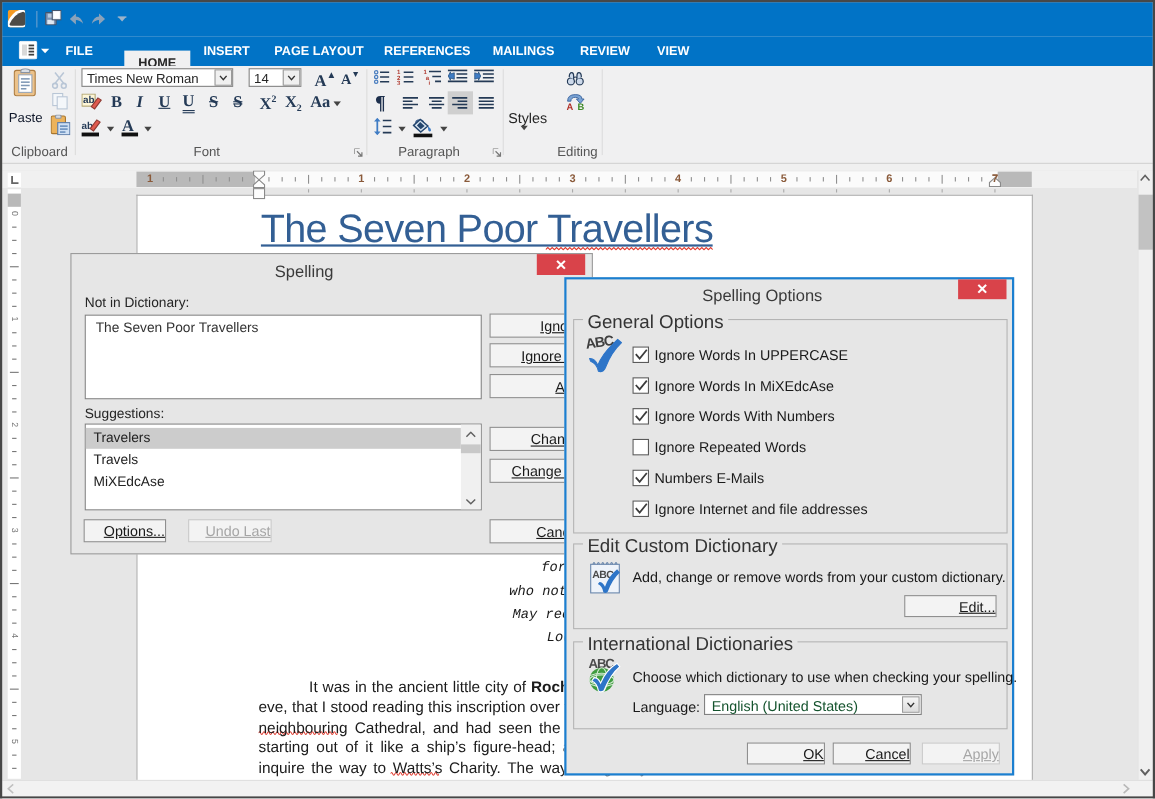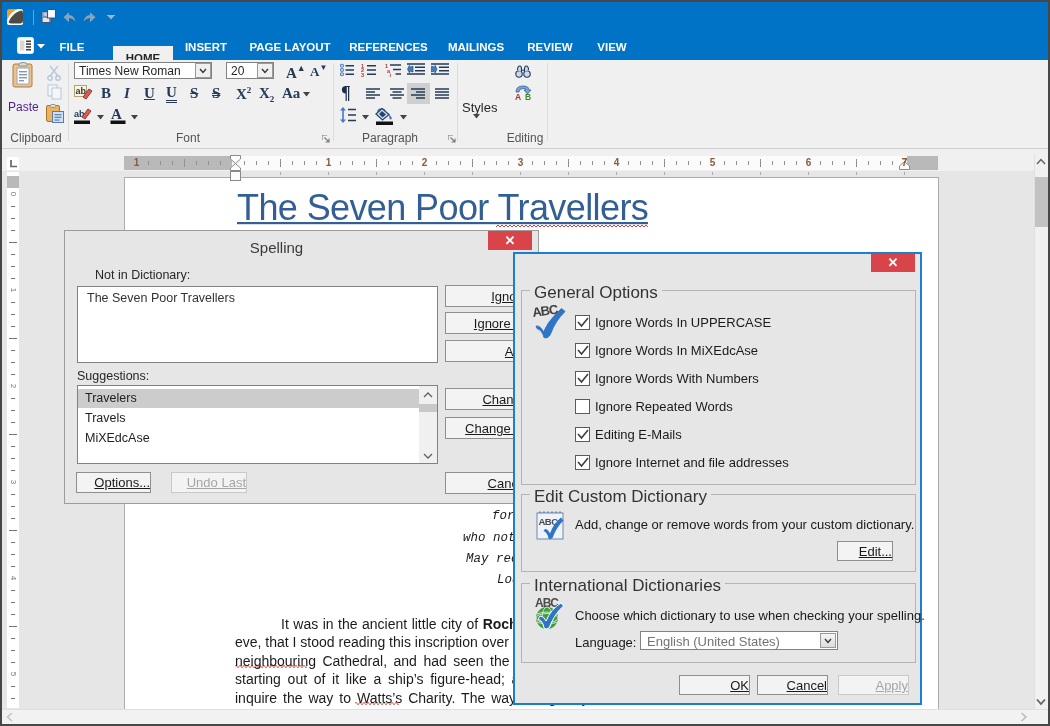--- a/index.html
+++ b/index.html
@@ -102,21 +102,21 @@
 
   <svg class="abs" style="top:62px;left:12px" width="22" height="26" viewBox="0 0 22 26">
     <rect x="1" y="2" width="19" height="23" rx="2" fill="#ecc28a" stroke="#ad7d42"></rect>
     <rect x="5" y="6" width="12" height="16" fill="#fff" stroke="#9aa7b8"></rect>
     <rect x="7" y="9" width="8" height="1.4" fill="#7f98b5"></rect>
     <rect x="7" y="12" width="8" height="1.4" fill="#7f98b5"></rect>
     <rect x="7" y="15" width="8" height="1.4" fill="#7f98b5"></rect>
     <rect x="7" y="18" width="5" height="1.4" fill="#7f98b5"></rect>
     <path d="M7 2.5 Q7 0.5 11 0.5 Q15 0.5 15 2.5 L15 4 L7 4 Z" fill="#d9dee5" stroke="#8a94a3"></path>
   </svg>
-  <div class="abs" style="top:100px;left:8px;width:30px;text-align:center;font-size:12px;color:#4c1d95">Paste</div>
+  <div class="abs" style="top:100px;left:8px;width:30px;text-align:center;font-size:12px;color:#0f172a">Paste</div>
   <svg class="abs" style="top:65px;left:47px" width="16" height="16" viewBox="0 0 16 16">
     <g stroke="#b9c6d6" stroke-width="1.4" fill="none">
       <path d="M3 1 L11 11 M11 1 L3 11"></path>
       <circle cx="3" cy="13" r="2.2"></circle>
         <circle cx="11" cy="13" r="2.2"></circle>
     </g>
   </svg>
   <svg class="abs" style="top:84px;left:47px" width="16" height="16" viewBox="0 0 16 16">
     <rect x="1" y="1" width="9" height="11" fill="#f4f7fa" stroke="#b9c6d6"></rect>
     <rect x="5" y="4" width="9" height="11" fill="#f4f7fa" stroke="#b9c6d6"></rect>
@@ -132,21 +132,21 @@
   <div class="grouplabel" style="left:8px;width:56px;text-align:center;">Clipboard</div>
   <div class="gsep" style="left:68px;"></div>
 
   <div class="field" style="top:62px;left:74px;width:138px;height:17px;"></div>
   <div class="abs" style="top:64px;left:79px;font-size:12px;color:#262626">Times New Roman</div>
   <div class="abs" style="top:63px;left:195px;width:16px;height:15px;background:#f0f0f0;border:1px solid #9a9a9a;box-sizing:border-box"></div>
   <svg class="abs" style="top:68px;left:199px" width="8" height="6" viewBox="0 0 8 6">
       <path d="M1 1 L4 4.5 L7 1" stroke="#333" stroke-width="1.3" fill="none"></path>
     </svg>
   <div class="field" style="top:62px;left:226px;width:48px;height:17px;"></div>
-  <div class="abs" style="top:64px;left:231px;font-size:12px;color:#262626">20</div>
+  <div class="abs" style="top:64px;left:231px;font-size:12px;color:#262626">14</div>
   <div class="abs" style="top:63px;left:257px;width:16px;height:15px;background:#f0f0f0;border:1px solid #9a9a9a;box-sizing:border-box"></div>
   <svg class="abs" style="top:68px;left:261px" width="8" height="6" viewBox="0 0 8 6">
       <path d="M1 1 L4 4.5 L7 1" stroke="#333" stroke-width="1.3" fill="none"></path>
     </svg>
   <div class="abs" style="top:63px;left:286px;font-size:15px;font-weight:700;color:#243a56;font-family:'Liberation Serif',serif">A<span style="font-size:9px;vertical-align:7px;">▲</span></div>
   <div class="abs" style="top:63px;left:310px;font-size:13px;font-weight:700;color:#243a56;font-family:'Liberation Serif',serif">A<span style="font-size:8px;vertical-align:6px;">▼</span></div>
   <div class="fmt" style="left:74px;top:85px;"><svg width="19" height="16" viewBox="0 0 19 16">
     <rect x="0.5" y="0.5" width="12" height="11" fill="#fdf6d8" stroke="#b0a470"></rect>
     <text x="1.5" y="9" font-size="9" font-weight="bold" fill="#243a56" font-family="Liberation Sans">ab</text>
     <path d="M9 12 L15 4 L18 6 L12 14 Z" fill="#e05a4e" stroke="#8e3a32"></path>
@@ -477,21 +477,21 @@
     </svg>
   <svg class="abs" style="top:698px;left:1036px" width="10" height="8" viewBox="0 0 10 8">
       <path d="M1 1.5 L5 6 L9 1.5" stroke="#606060" stroke-width="1.8" fill="none"></path>
     </svg>
   <svg class="abs" style="top:712px;left:1020px" width="8" height="10" viewBox="0 0 8 10">
       <path d="M1.5 1 L6 5 L1.5 9" stroke="#b9b9b9" stroke-width="1.5" fill="none"></path>
     </svg>
   <div class="abs" id="dlg1">
     <div class="dtitle" style="top:8px;left:0;width:423px;text-align:center;">Spelling</div>
     <div class="xbtn" style="top:0;left:423px;width:44px;height:19px;font-size:13px;font-weight:700;line-height:19px;">✕</div>
-    <div class="lbl" style="top:37px;left:12px;margin-left:18px;">Not in Dictionary:</div>
+    <div class="lbl" style="top:37px;left:12px;">Not in Dictionary:</div>
     <div class="field" style="top:55px;left:12px;width:361px;height:77px;"></div>
     <div class="abs" style="top:60px;left:22px;font-size:12.5px;color:#333;">The Seven Poor Travellers</div>
     <div class="btn" style="top:54px;left:380px;width:84px;height:22px;line-height:21px;">Ignore</div>
     <div class="btn" style="top:81px;left:380px;width:84px;height:22px;line-height:21px;">Ignore All</div>
     <div class="btn" style="top:109px;left:380px;width:84px;height:22px;line-height:21px;">Add</div>
     <div class="lbl" style="top:138px;left:12px;">Suggestions:</div>
     <div class="field" style="top:154px;left:12px;width:361px;height:79px;"></div>
     <div class="abs" style="top:158px;left:13px;width:341px;height:19px;background:#ccc;"></div>
     <div class="abs" style="top:160px;left:20px;font-size:12.5px;color:#222;">Travelers</div>
     <div class="abs" style="top:180px;left:20px;font-size:12.5px;color:#222;">Travels</div>
@@ -504,20 +504,21 @@
     <svg class="abs" style="top:222px;left:358px" width="10" height="6" viewBox="0 0 10 6">
         <path d="M1 1 L5 5 L9 1" stroke="#606060" stroke-width="1.3" fill="none"></path>
       </svg>
     <div class="btn" style="top:157px;left:380px;width:84px;height:22px;line-height:21px;">Change</div>
     <div class="btn" style="top:186px;left:380px;width:84px;height:22px;line-height:21px;">Change All</div>
     <div class="btn" style="top:241px;left:11px;width:75px;height:21px;line-height:20px;">Options...</div>
     <div class="btn dis" style="top:241px;left:106px;width:76px;height:21px;line-height:20px;">Undo Last</div>
     <div class="btn" style="top:241px;left:380px;width:84px;height:22px;line-height:21px;">Cancel</div>
   </div>
   <div class="abs" id="dlg2">
+    <div class="dtitle" style="top:7px;left:0;width:356px;text-align:center;">Spelling Options</div>
     <div class="xbtn" style="top:0;left:356px;width:44px;height:18px;font-size:13px;font-weight:700;line-height:18px;">✕</div>
     <div class="gbox" style="top:36px;left:6px;width:393px;height:193px;"></div>
     <div class="glegend" style="top:29px;left:15px;">General Options</div>
     <svg class="abs" style="top:50px;left:17px" width="36" height="38" viewBox="0 0 36 38">
       <text x="1" y="13" font-size="13" font-weight="bold" fill="#3f3f3f" font-family="Liberation Sans" letter-spacing="-1" transform="rotate(-8 1 13)">ABC</text>
       <path d="M4 22 Q8.5 21.5 11.5 28 Q15.5 18 25 9 L29.5 4.5 L33 7.5 Q23.5 16.5 18.5 30 Q16 35 12 33.5 Q10.5 26.5 5 24.5 Z" fill="#2e75c8" stroke="#2e75c8" stroke-width="1" stroke-linejoin="round"></path>
     </svg>
     <div class="cb" style="top:61px;left:60px;"></div>
     <div class="cb" style="top:89px;left:60px;"></div>
     <div class="cb" style="top:117px;left:60px;"></div>
@@ -536,50 +537,50 @@
     <svg class="abs check" style="top:175px;left:62px" width="12" height="11" viewBox="0 0 12 11">
         <path d="M1 5 L4.5 9 L11 1" stroke="#3c3c3c" stroke-width="1.6" fill="none"></path>
       </svg>
     <svg class="abs check" style="top:203px;left:62px" width="12" height="11" viewBox="0 0 12 11">
         <path d="M1 5 L4.5 9 L11 1" stroke="#3c3c3c" stroke-width="1.6" fill="none"></path>
       </svg>
     <div class="cbtext" style="top:61px;left:80px;">Ignore Words In UPPERCASE</div>
     <div class="cbtext" style="top:89px;left:80px;">Ignore Words In MiXEdcAse</div>
     <div class="cbtext" style="top:117px;left:80px;">Ignore Words With Numbers</div>
     <div class="cbtext" style="top:145px;left:80px;">Ignore Repeated Words</div>
-    <div class="cbtext" style="top:173px;left:80px;">Editing E-Mails</div>
+    <div class="cbtext" style="top:173px;left:80px;">Numbers E-Mails</div>
     <div class="cbtext" style="top:201px;left:80px;">Ignore Internet and file addresses</div>
     <div class="gbox" style="top:240px;left:6px;width:393px;height:76px;"></div>
     <div class="glegend" style="top:233px;left:15px;">Edit Custom Dictionary</div>
     <svg class="abs" style="top:256px;left:21px" width="31" height="31" viewBox="0 0 31 31">
       <rect x="1" y="3" width="26" height="26" fill="#eef3fa" stroke="#6a87ad"></rect>
       <g stroke="#6a87ad" stroke-width="1" fill="none">
         <path d="M3 3 Q4 0 5 3 M7 3 Q8 0 9 3 M11 3 Q12 0 13 3 M15 3 Q16 0 17 3 M19 3 Q20 0 21 3 M23 3 Q24 0 25 3"></path>
       </g>
       <text x="2.5" y="15" font-size="9.5" font-weight="bold" fill="#4a4a4a" font-family="Liberation Sans" letter-spacing="-0.5">ABC</text>
       <path d="M9 19 Q12 19 14 23.5 Q17.5 13.5 25 7.5 L27.5 10.5 Q20.5 17 16.5 28 Q14.5 30 12.5 28.5 Q11.5 22.5 7.5 21 Z" fill="#2e75c8"></path>
     </svg>
     <div class="cbtext" style="top:263px;left:60px;">Add, change or remove words from your custom dictionary.</div>
-    <div class="btn" style="top:287px;left:322px;width:56px;height:20px;line-height:19px;">Edit...</div>
+    <div class="btn" style="top:287px;left:307px;width:84px;height:20px;line-height:19px;">Edit...</div>
     <div class="gbox" style="top:329px;left:6px;width:393px;height:78px;"></div>
     <div class="glegend" style="top:322px;left:15px;">International Dictionaries</div>
     <svg class="abs" style="top:342px;left:19px" width="33" height="35" viewBox="0 0 33 35">
       <text x="1" y="11" font-size="12" font-weight="bold" fill="#4a4a4a" font-family="Liberation Sans" letter-spacing="-1">ABC</text>
       <circle cx="13" cy="22" r="11" fill="#3f9c3f"></circle>
       <g stroke="#cfe7cf" stroke-width="1" fill="none">
         <ellipse cx="13" cy="22" rx="11" ry="4.5"></ellipse>
         <ellipse cx="13" cy="22" rx="5" ry="11"></ellipse>
         <path d="M2.5 18 Q13 14 23.5 18 M2.5 26 Q13 30 23.5 26"></path>
       </g>
       <path d="M6 20 Q10 20 12 25 Q17 13 27 7 L29.5 10 Q21 17 15 32 Q12 34 10 32 Q9 25 4 23 Z" fill="#2e75c8" stroke="#fff" stroke-width="1"></path>
     </svg>
     <div class="cbtext" style="top:354px;left:60px;">Choose which dictionary to use when checking your spelling.</div>
     <div class="cbtext" style="top:381px;left:60px;">Language:</div>
     <div class="field" style="top:377px;left:125px;width:198px;height:19px;"></div>
-    <div class="abs" style="top:380px;left:132px;font-size:13px;color:#737373;">English (United States)</div>
+    <div class="abs" style="top:380px;left:132px;font-size:13px;color:#14532d;">English (United States)</div>
     <div class="abs" style="top:379px;left:305px;width:16px;height:15px;background:linear-gradient(#f6f6f6,#dcdcdc);border:1px solid #9a9a9a;box-sizing:border-box;"></div>
     <svg class="abs" style="top:384px;left:309px" width="8" height="6" viewBox="0 0 8 6">
         <path d="M1 1 L4 4.5 L7 1" stroke="#333" stroke-width="1.3" fill="none"></path>
       </svg>
     <div class="btn" style="top:421px;left:164px;width:71px;height:20px;line-height:19px;">OK</div>
     <div class="btn" style="top:421px;left:242px;width:71px;height:20px;line-height:19px;">Cancel</div>
     <div class="btn dis" style="top:421px;left:323px;width:71px;height:20px;line-height:19px;">Apply</div>
   </div>
   <div class="abs" id="frame-top"></div>
   <div class="abs" id="frame-left"></div>

